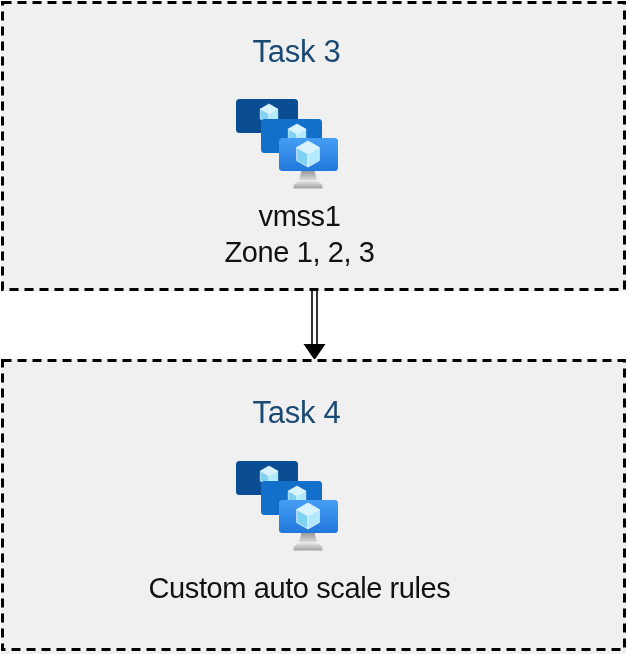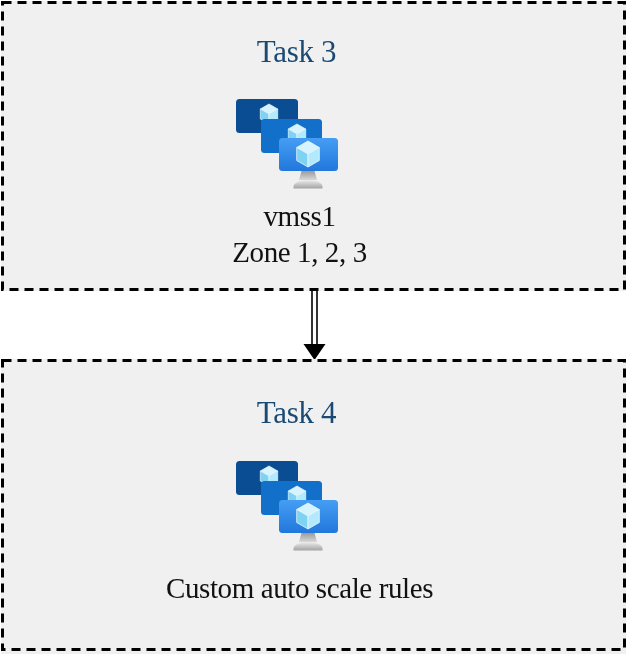--- a/index.html
+++ b/index.html
@@ -7,21 +7,20 @@
     padding: 0;
     background: #ffffff;
     font-family: "Liberation Sans", sans-serif;
   }
   .canvas {
     position: relative;
     width: 628px;
     height: 654px;
     background: #ffffff;
     overflow: hidden;
-    font-family: Liberation Serif, serif;
   }
   .task-box {
     position: absolute;
     left: 1px;
     width: 625px;
     background: #f0f0f0;
   }
   .task-box .border-svg {
     position: absolute;
     left: 0; top: 0;

